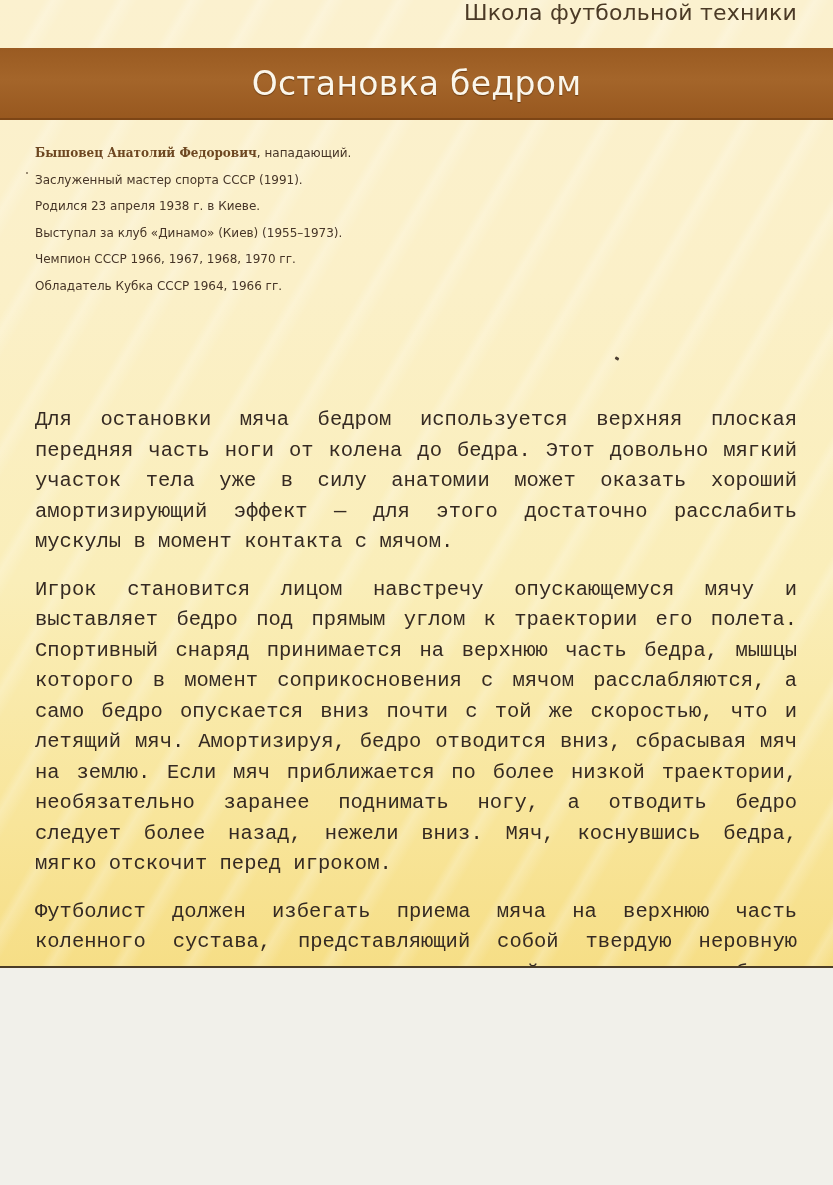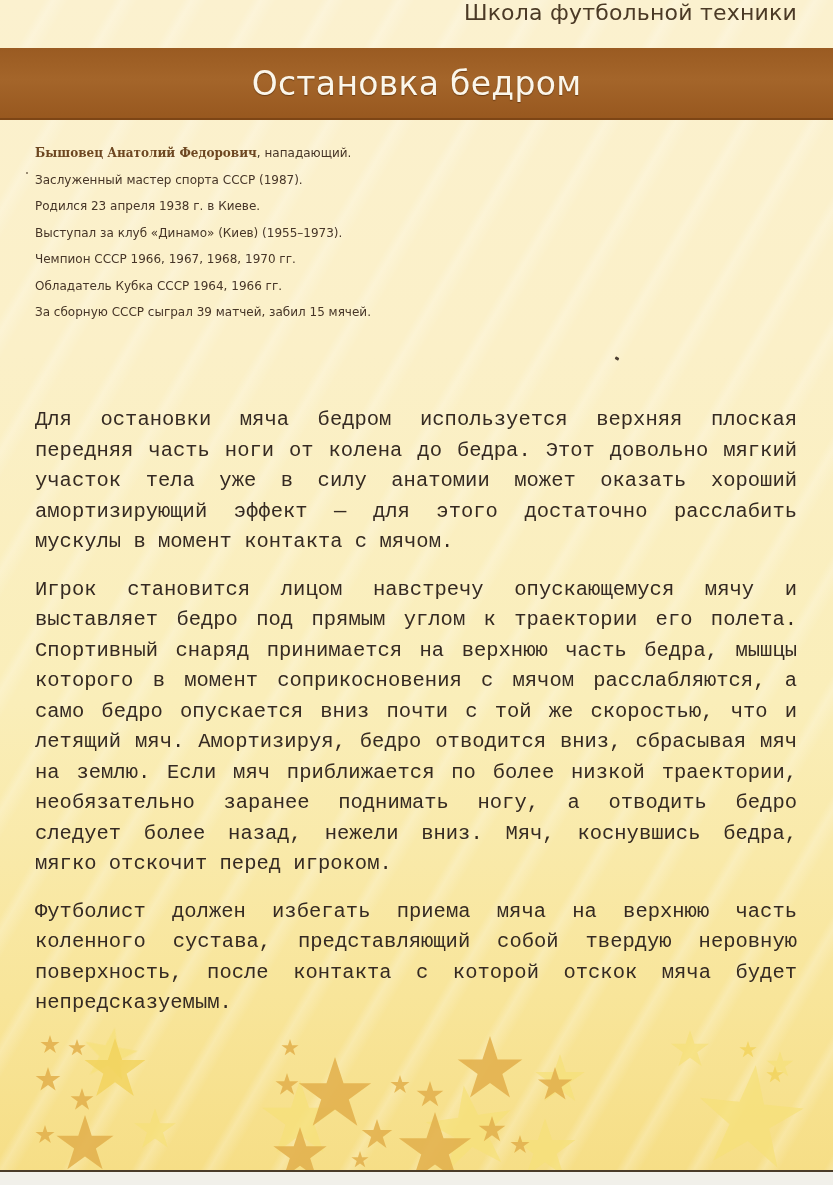--- a/index.html
+++ b/index.html
@@ -2,21 +2,21 @@
 <html><head>
 <meta charset="utf-8">
 <style>
   html, body { margin: 0; padding: 0; }
   body {
     width: 833px; height: 1185px; overflow: hidden; position: relative;
     background: #f1f0ea;
     font-family: "Liberation Sans", "DejaVu Sans", sans-serif;
   }
   .page {
-    position: absolute; left: 0; top: 0; width: 833px; height: 1172px;
+    position: absolute; left: 0; top: 0; width: 833px; height: 968px;
     background:
       repeating-linear-gradient(120deg, rgba(255,255,255,0) 0px, rgba(255,255,255,0) 38px, rgba(255,255,255,0.22) 46px, rgba(255,255,255,0) 60px),
       linear-gradient(180deg, #fbf1cf 0%, #fbf0c8 30%, #faeeb9 60%, #f8e59a 85%, #f6de86 100%);
     overflow: hidden;
   }
   .page::after {
     content: ""; position: absolute; left: 0; right: 0; bottom: 0; height: 2px; background: #4a3c28;
   }
   .header-series {
     position: absolute; right: 36px; top: 0px;
@@ -58,26 +58,25 @@
   <div class="header-series">Школа футбольной техники</div>
 
   <div class="banner">
     <span class="banner-title">Остановка бедром</span>
   </div>
 
   <span class="dot"></span>
 
   <div class="bio">
     <div><span class="name">Бышовец Анатолий Федорович</span><span>, нападающий.</span></div>
-    <div>Заслуженный мастер спорта СССР (1987).</div>
+    <div>Заслуженный мастер спорта СССР (1991).</div>
     <div>Родился 23 апреля 1938 г. в Киеве.</div>
     <div>Выступал за клуб «Динамо» (Киев) (1955–1973).</div>
     <div>Чемпион СССР 1966, 1967, 1968, 1970 гг.</div>
     <div>Обладатель Кубка СССР 1964, 1966 гг.</div>
-    <div>За сборную СССР сыграл 39 матчей, забил 15 мячей.</div>
   </div>
 
   <span class="speck"></span>
 
   <div class="body-text">
     <p>Для остановки мяча бедром используется верхняя плоская передняя часть ноги от колена до бедра. Этот довольно мягкий участок тела уже в силу анатомии может оказать хороший амортизирующий эффект — для этого достаточно расслабить мускулы в момент контакта с мячом.</p>
     <p>Игрок становится лицом навстречу опускающемуся мячу и выставляет бедро под прямым углом к траектории его полета. Спортивный снаряд принимается на верхнюю часть бедра, мышцы которого в момент соприкосновения с мячом расслабляются, а само бедро опускается вниз почти с той же скоростью, что и летящий мяч. Амортизируя, бедро отводится вниз, сбрасывая мяч на землю. Если мяч приближается по более низкой траектории, необязательно заранее поднимать ногу, а отводить бедро следует более назад, нежели вниз. Мяч, коснувшись бедра, мягко отскочит перед игроком.</p>
     <p>Футболист должен избегать приема мяча на верхнюю часть коленного сустава, представляющий собой твердую неровную поверхность, после контакта с которой отскок мяча будет непредсказуемым.</p>
   </div>
 

